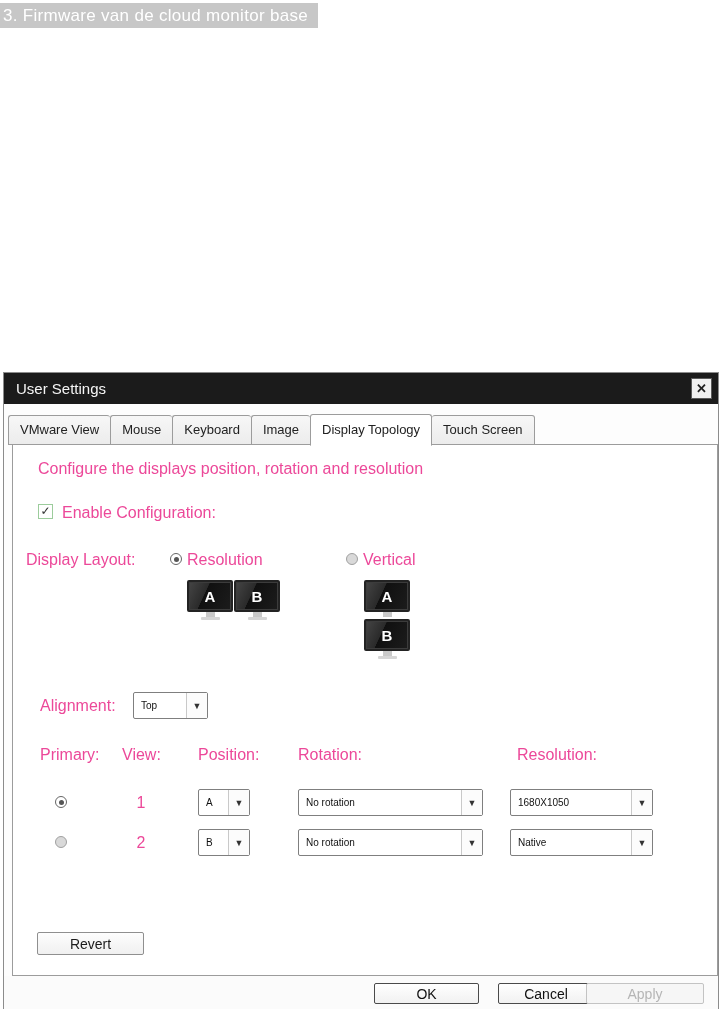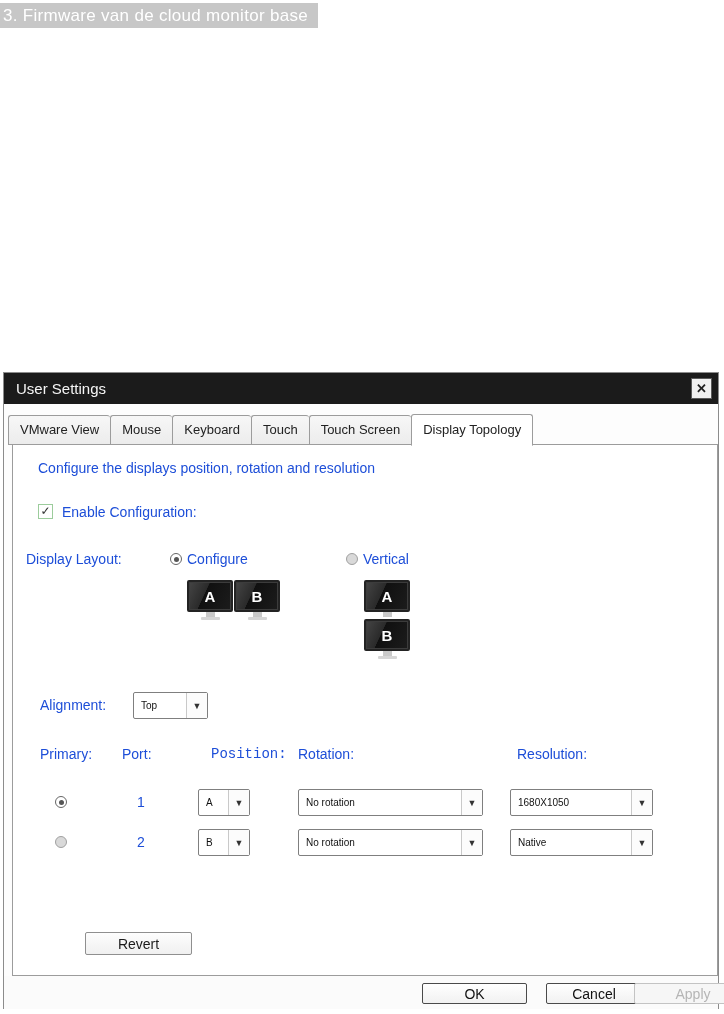--- a/index.html
+++ b/index.html
@@ -27,21 +27,21 @@
         background:linear-gradient(#f7f7f7,#ececec);border:1px solid #9c9c9c;
         border-right:none;border-radius:3px 3px 0 0;box-sizing:border-box;white-space:nowrap;}
   .tab:last-child{border-right:1px solid #9c9c9c;}
   .tab.active{height:32px;line-height:30px;background:#ffffff;position:relative;z-index:3;
         border-right:1px solid #9c9c9c;margin-bottom:-1px;border-bottom:1px solid #fff;}
   .tab.active + .tab{border-left:none;}
 
   
   .panel{position:absolute;left:8px;top:71px;width:706px;height:532px;background:#fff;
         border:1px solid #9c9c9c;box-sizing:border-box;z-index:1;}
-  .ptext{position:absolute;font-size:14px;color:#1d4ed8;white-space:nowrap;}
+  .ptext{position:absolute;font-size:16px;color:#ec4899;white-space:nowrap;}
 
   
   .chk{position:absolute;width:15px;height:15px;background:#fff;border:1px solid #9ccc9c;
         box-sizing:border-box;display:flex;align-items:center;justify-content:center;
         font-size:12px;color:#333;line-height:13px;}
 
   
   .radio{position:absolute;width:12px;height:12px;border-radius:50%;box-sizing:border-box;}
   .radio.sel{border:1px solid #666;background:#fff;display:flex;align-items:center;justify-content:center;}
   .radio.sel::after{content:"";width:5px;height:5px;border-radius:50%;background:#555;}
@@ -59,21 +59,21 @@
   
   .dd{position:absolute;height:27px;background:#fff;border:1px solid #7f7f7f;border-radius:2px;
         box-sizing:border-box;display:flex;align-items:stretch;}
   .dd-text{flex:1;display:flex;align-items:center;padding-left:7px;font-size:10px;color:#111;
         white-space:nowrap;overflow:hidden;}
   .dd-arrow{width:20px;border-left:1px solid #c9c9c9;display:flex;align-items:center;
         justify-content:center;font-size:9px;color:#333;background:#fcfcfc;}
 
   
   .btn{position:absolute;box-sizing:border-box;display:flex;align-items:center;justify-content:center;
-        font-size:14px;border-radius:2px;margin-left:48px;}
+        font-size:14px;border-radius:2px;}
   .btn-revert{border:1px solid #8f8f8f;background:linear-gradient(#fdfdfd,#f0f0f0);color:#1c1c1c;}
   .btn-main{border:1px solid #4a4a4a;background:linear-gradient(#ffffff,#f1f1f1);color:#111;}
   .btn-disabled{border:1px solid #c3c3c3;background:#f6f6f6;color:#b5b5b5;}
 
   .footer{position:absolute;left:0;top:603px;width:100%;height:33px;background:#fbfbfb;}
 </style>
 </head>
 <body>
 
 <div class="page">
@@ -86,37 +86,37 @@
       <span class="title">User Settings</span>
       <span class="close-btn">
         <span>✕</span>
       </span>
     </div>
 
     <div class="tabbar">
       <span class="tab">VMware View</span>
       <span class="tab">Mouse</span>
       <span class="tab">Keyboard</span>
-      <span class="tab">Touch</span>
+      <span class="tab">Image</span>
+      <span class="tab active">Display Topology</span>
       <span class="tab">Touch Screen</span>
-      <span class="tab active">Display Topology</span>
     </div>
 
     <div class="panel">
 
       <div class="ptext" style="left:25px;top:15px;">Configure the displays position, rotation and resolution</div>
 
       <span class="chk" style="left:25px;top:59px;">
         <span>✓</span>
       </span>
       <div class="ptext" style="left:49px;top:59px;">Enable Configuration:</div>
 
       <div class="ptext" style="left:13px;top:106px;">Display Layout:</div>
       <span class="radio sel" style="left:157px;top:108px;"></span>
-      <div class="ptext" style="left:174px;top:106px;">Configure</div>
+      <div class="ptext" style="left:174px;top:106px;">Resolution</div>
       <span class="radio unsel" style="left:333px;top:108px;"></span>
       <div class="ptext" style="left:350px;top:106px;text-align:right;">Vertical</div>
 
       <div class="monitor-unit" style="left:174px;top:135px;">
         <div class="screen">
           <span>A</span>
         </div>
         <div class="neck"></div>
         <div class="base"></div>
       </div>
@@ -142,22 +142,22 @@
         <div class="base"></div>
       </div>
 
       <div class="ptext" style="left:27px;top:252px;">Alignment:</div>
       <div class="dd" style="left:120px;top:247px;width:75px;">
         <span class="dd-text">Top</span>
         <span class="dd-arrow">▼</span>
       </div>
 
       <div class="ptext" style="left:27px;top:301px;">Primary:</div>
-      <div class="ptext" style="left:109px;top:301px;">Port:</div>
-      <div class="ptext" style="left:198px;top:301px;font-family:Liberation Mono, monospace;">Position:</div>
+      <div class="ptext" style="left:109px;top:301px;">View:</div>
+      <div class="ptext" style="left:185px;top:301px;">Position:</div>
       <div class="ptext" style="left:285px;top:301px;">Rotation:</div>
       <div class="ptext" style="left:504px;top:301px;">Resolution:</div>
 
       <span class="radio sel" style="left:42px;top:351px;"></span>
       <div class="ptext" style="left:120px;top:349px;width:16px;text-align:center;">1</div>
       <div class="dd" style="left:185px;top:344px;width:52px;">
         <span class="dd-text">A</span>
         <span class="dd-arrow">▼</span>
       </div>
       <div class="dd" style="left:285px;top:344px;width:185px;">

